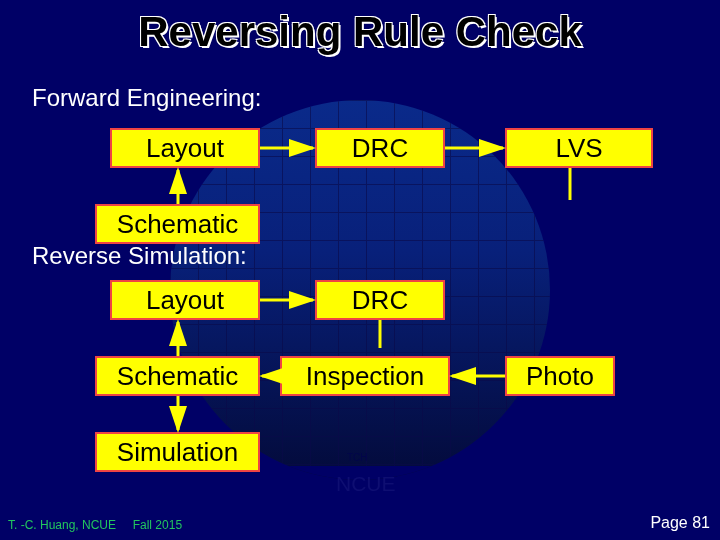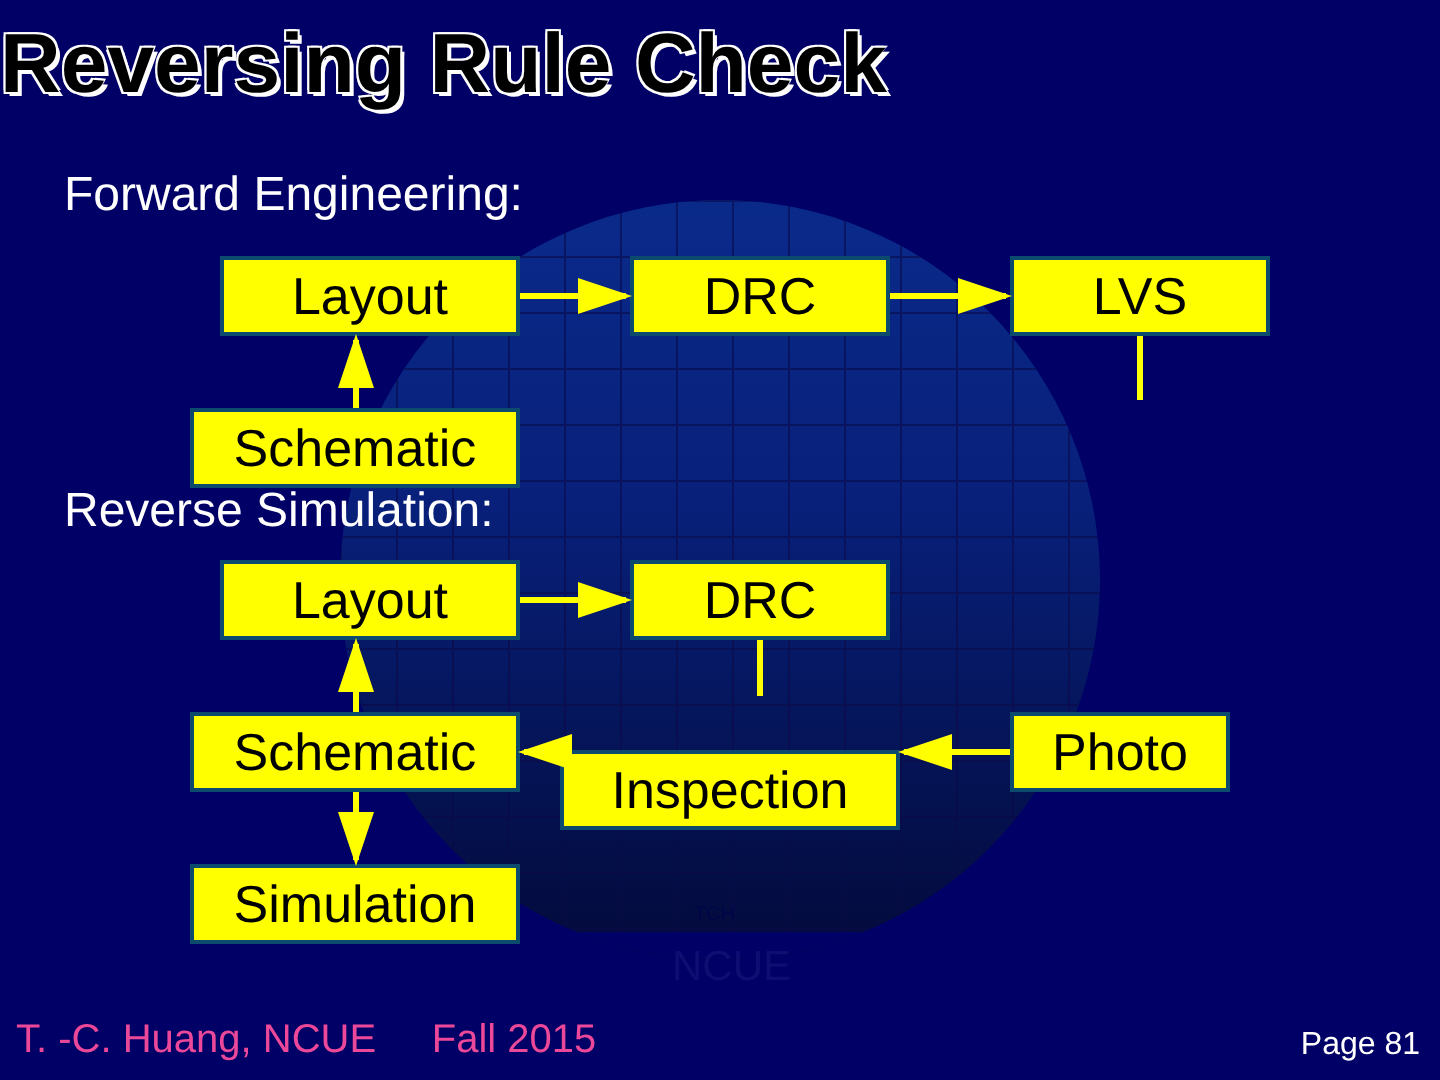--- a/index.html
+++ b/index.html
@@ -22,59 +22,59 @@
     position: absolute; inset: 0;
     background-image: linear-gradient(#0b0b4a 1px, transparent 1px),
                       linear-gradient(90deg, #0b0b4a 1px, transparent 1px);
     background-size: 28px 28px;
     opacity: 0.6;
   }
   .flat { position: absolute; bottom: -14px; left: 0; right: 0; height: 28px; background: #000066; }
   
   .title {
     position: absolute; top: 8px; left: 0; right: 0;
-    text-align: left; color: #000; font-weight: bold; font-size: 42px;
+    text-align: center; color: #000; font-weight: bold; font-size: 42px;
     text-shadow: 2px 2px 0 #fff, -1px -1px 0 #fff, 1px -1px 0 #fff, -1px 1px 0 #fff;
   }
   
   .sub {
     position: absolute; left: 32px; color: #fff; font-size: 24px;
   }
   .sub1 { top: 84px; }
   .sub2 { top: 242px; }
   
   .box {
     position: absolute;
     background: #ffff00;
-    border: 2px solid #0c4a6e;
+    border: 2px solid #ef4444;
     font-size: 26px;
     color: #000;
     display: flex; align-items: center; justify-content: center;
     padding: 2px 8px;
     height: 40px;
   }
   
   .fw-layout    { left: 110px; top: 128px; width: 150px; }
   .fw-drc       { left: 315px; top: 128px; width: 130px; }
-  .fw-lvs       { left: 505px; top: 128px; width: 130px; }
+  .fw-lvs       { left: 505px; top: 128px; width: 148px; }
   .fw-schematic { left: 95px;  top: 204px; width: 165px; }
   
   .rv-layout    { left: 110px; top: 280px; width: 150px; }
   .rv-drc       { left: 315px; top: 280px; width: 130px; }
   .rv-schematic { left: 95px;  top: 356px; width: 165px; }
-  .rv-inspection{ left: 280px; top: 356px; width: 170px; margin-top: 19px; }
+  .rv-inspection{ left: 280px; top: 356px; width: 170px; }
   .rv-photo     { left: 505px; top: 356px; width: 110px; }
   .rv-simulation{ left: 95px;  top: 432px; width: 165px; text-align: right; }
   
   svg.arrows { position: absolute; left: 0; top: 0; width: 720px; height: 540px; pointer-events: none; }
   
   .tch  { position: absolute; left: 347px; top: 452px; font-size: 10px; color: rgba(0,0,80,0.6); }
   .ncue { position: absolute; left: 336px; top: 472px; font-size: 21px; color: rgba(20,20,120,0.7); }
   
-  .footer-left { position: absolute; left: 8px; bottom: 8px; color: #ec4899; font-size: 20px; }
+  .footer-left { position: absolute; left: 8px; bottom: 8px; color: #22c55e; font-size: 12px; }
   .footer-right{ position: absolute; right: 10px; bottom: 8px; color: #fff; font-size: 16px; }
 </style>
 </head>
 <body>
 
 <div class="wafer">
   <div class="grid"></div>
   <div class="flat"></div>
 </div>
 

